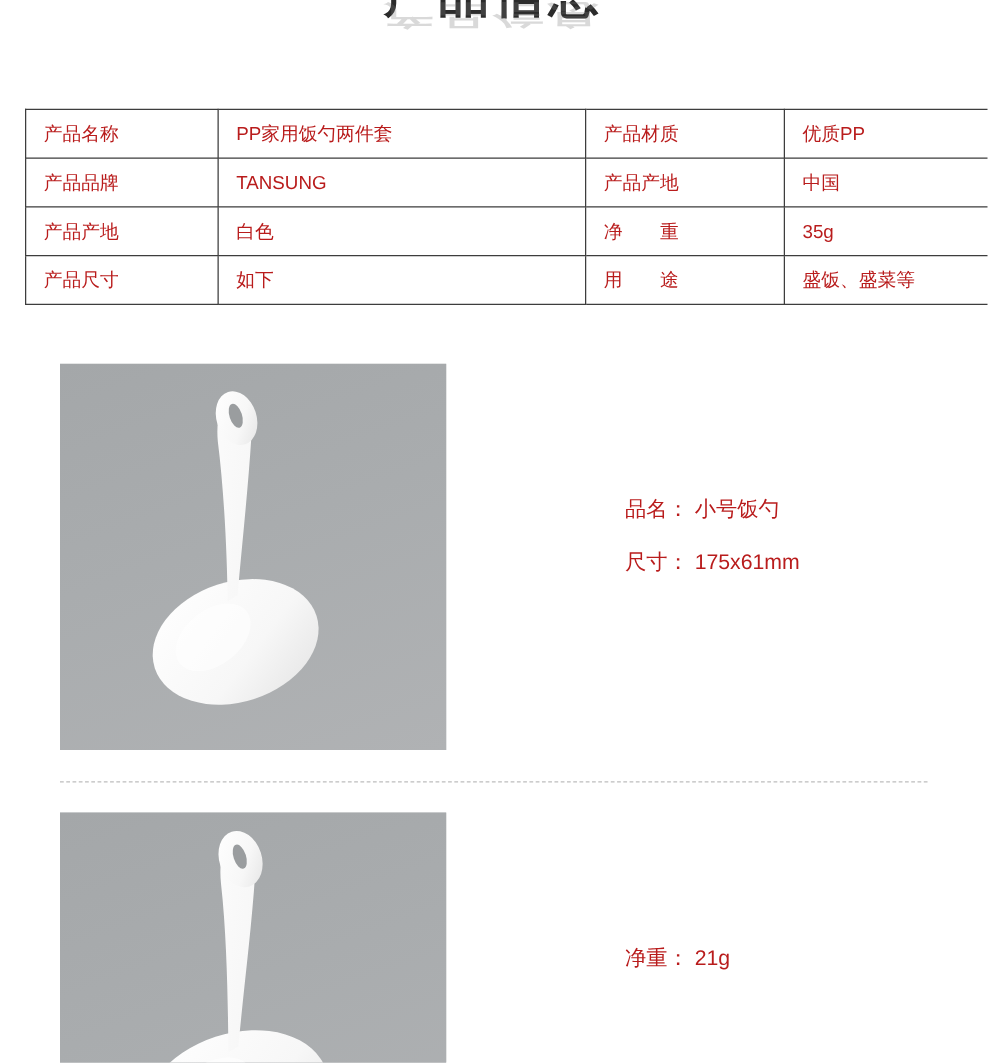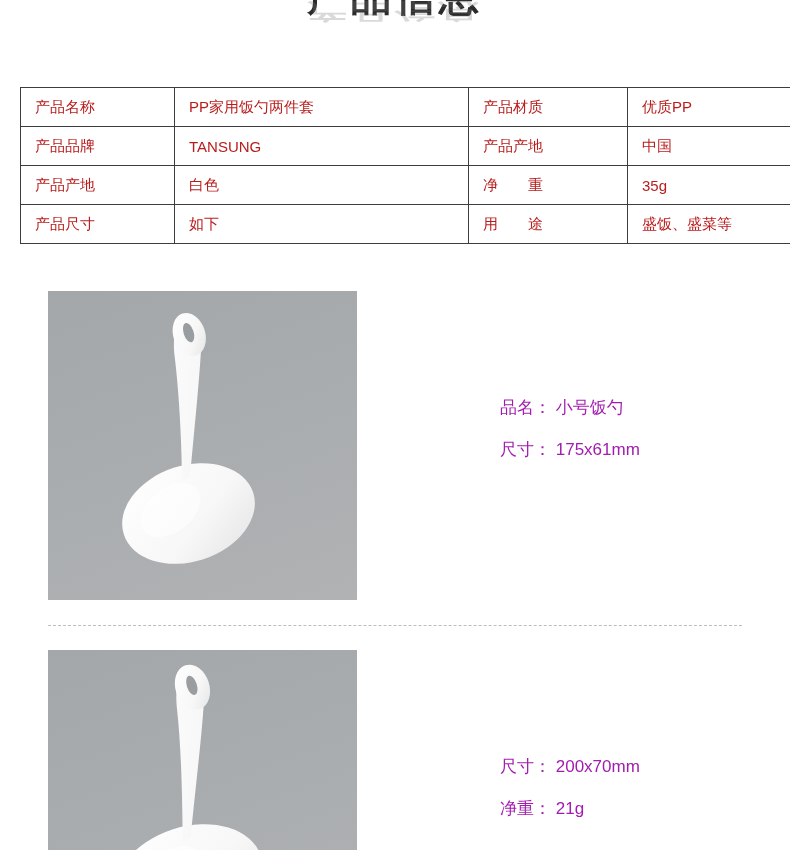--- a/index.html
+++ b/index.html
@@ -94,21 +94,21 @@
     background: linear-gradient(160deg, #a4a7a9 0%, #a9acae 45%, #b0b2b4 100%);
   }
   .product .info {
     position: absolute;
     left: 500px;
     top: 96px;
     width: 280px;
   }
   .info-line {
     font-size: 17px;
-    color: #a21caf;
+    color: #b91c1c;
     line-height: 42px;
     white-space: nowrap;
   }
   .divider {
     position: absolute;
     left: 48px;
     width: 694px;
     border-top: 1px dashed #bdbdbd;
   }
 
@@ -196,16 +196,15 @@
           <ellipse cx="118" cy="222" rx="76" ry="53" fill="url(#g2)"></ellipse>
           <path d="M133 182 C152 138 172 96 188 56 C196 38 192 28 181 27 C170 26 164 36 160 54 C151 98 134 152 124 184 Z" fill="url(#g2)"></path>
           <ellipse cx="181" cy="40" rx="17" ry="23" fill="url(#g2)"></ellipse>
           <ellipse cx="181" cy="38" rx="5" ry="10" fill="#9a9d9f"></ellipse>
           <ellipse cx="100" cy="212" rx="38" ry="24" fill="#ffffff" opacity="0.55" transform="rotate(-20 100 212)"></ellipse>
         </g>
       </svg>
     </div>
   </div>
   <div class="info">
-    <div class="info-line">尺寸：  200x70mm</div>
     <div class="info-line">净重：  21g</div>
   </div>
 </div>
 
 </body></html>

